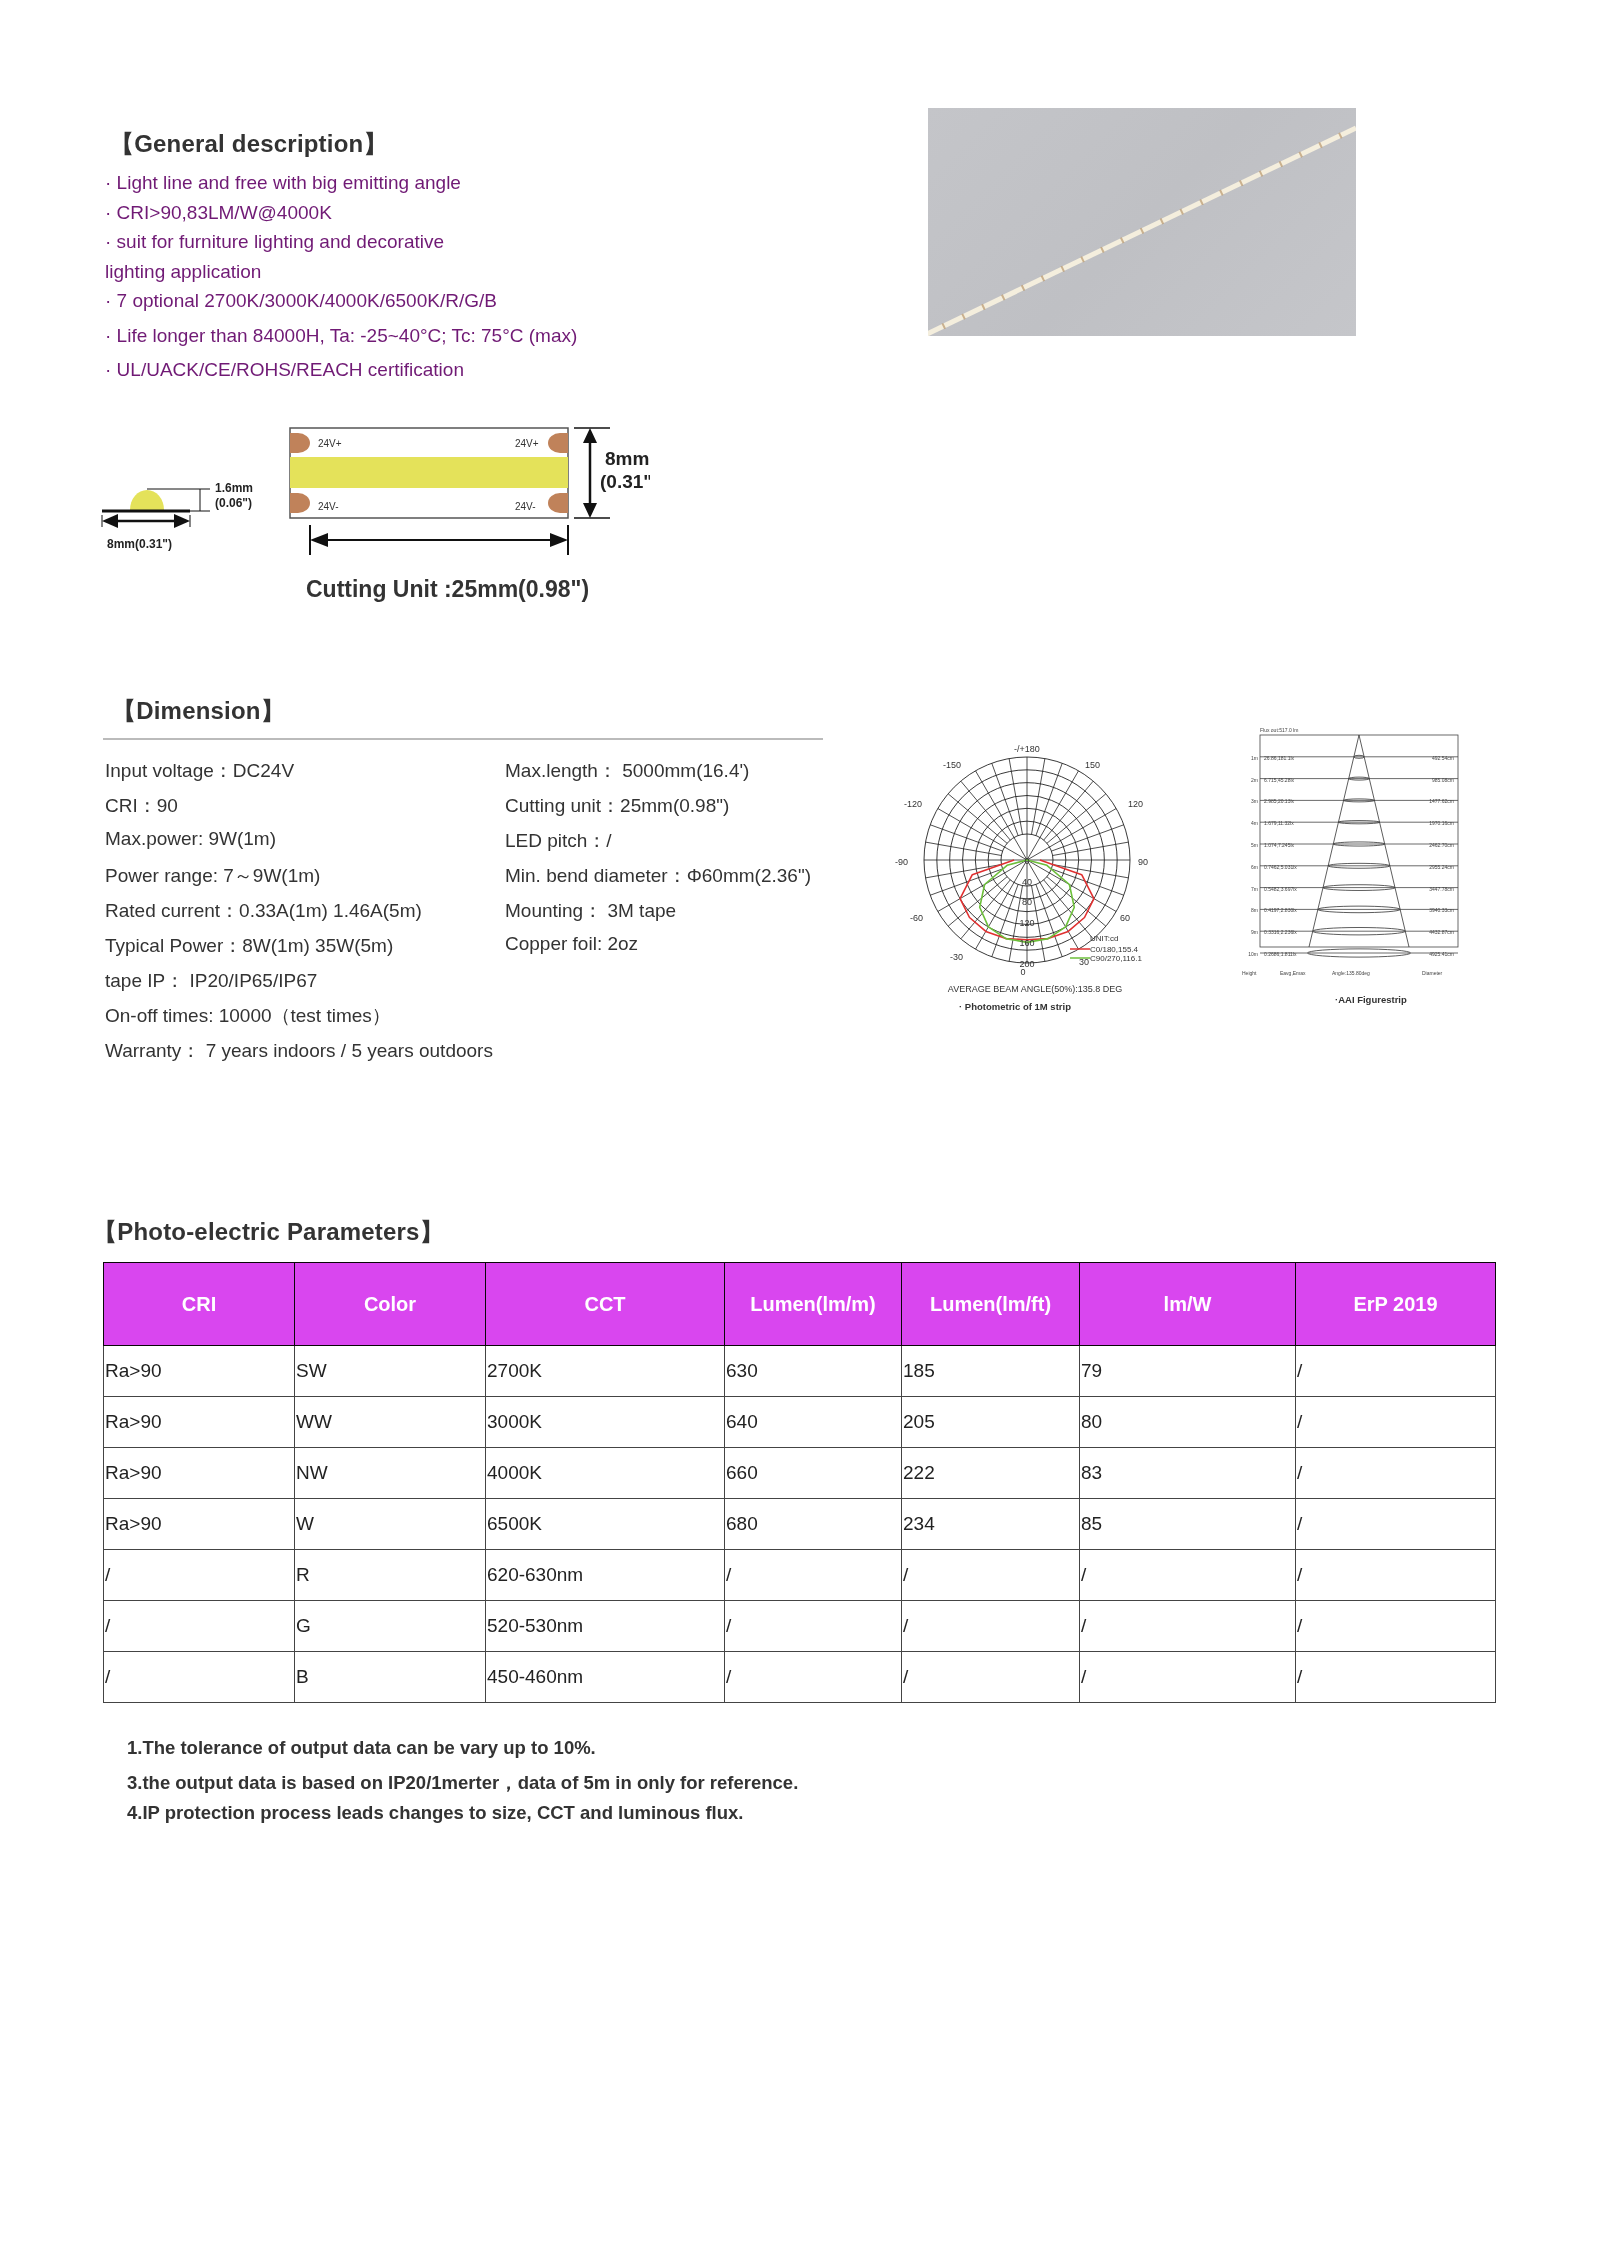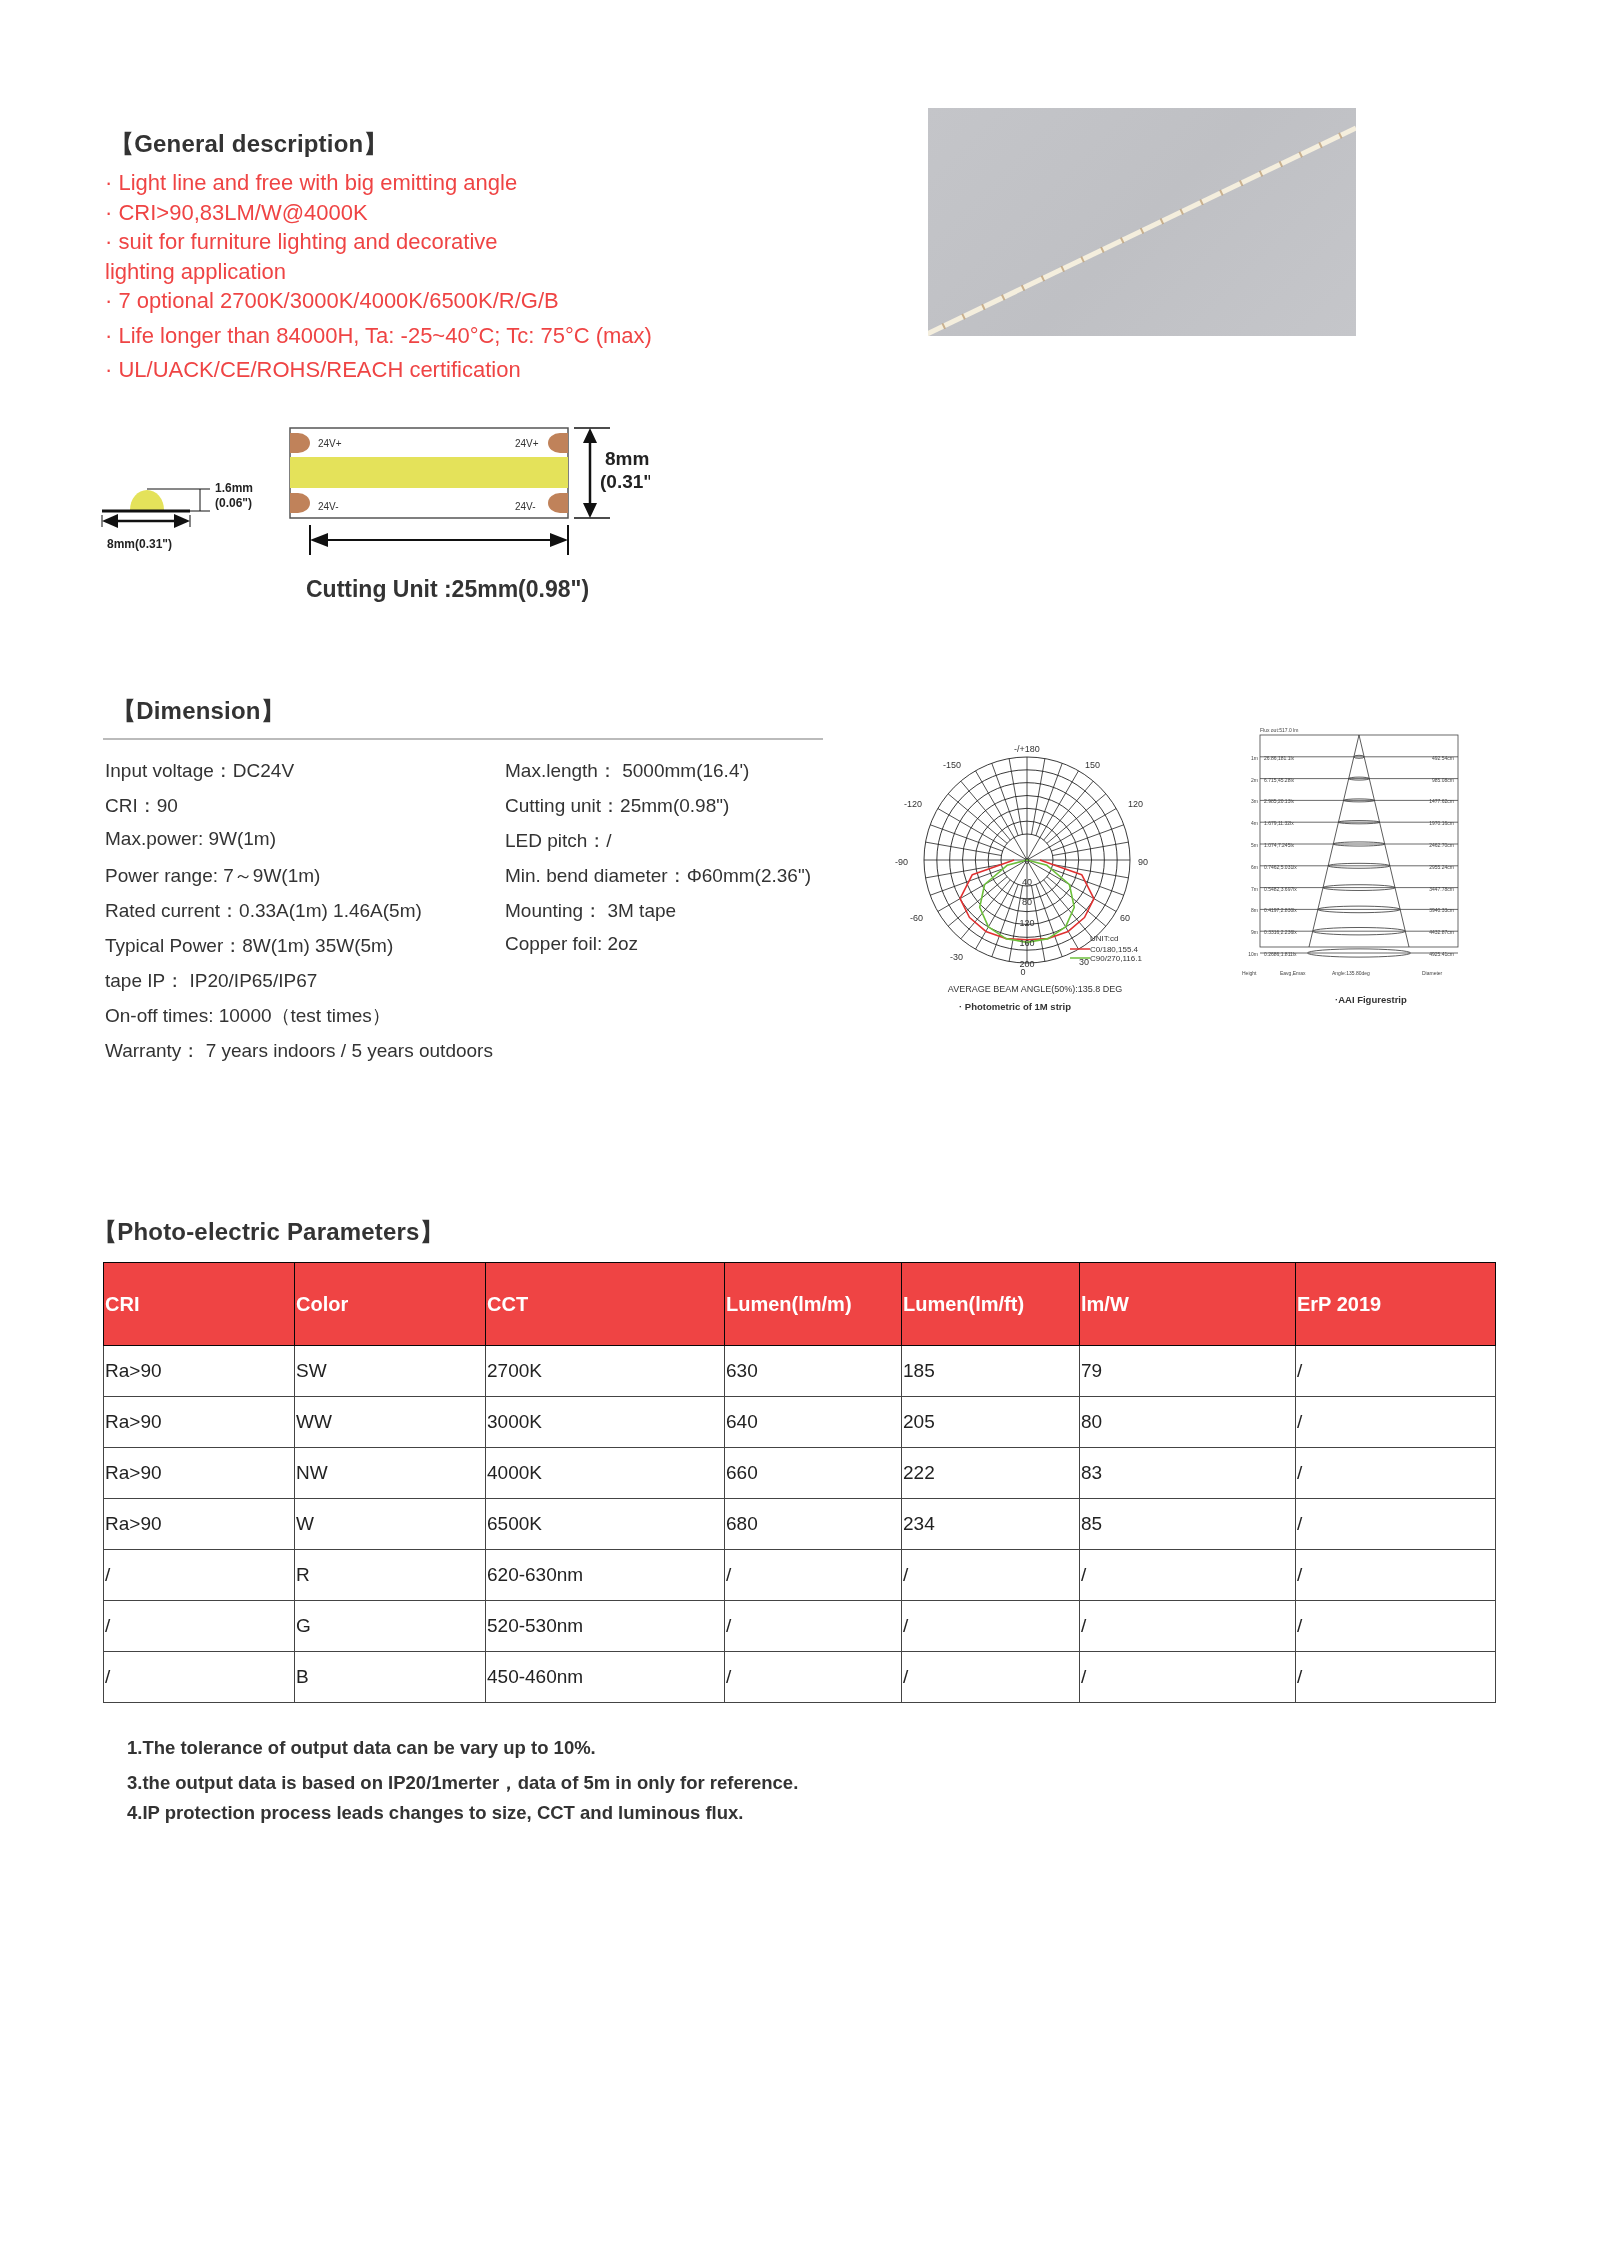--- a/index.html
+++ b/index.html
@@ -1,25 +1,25 @@
 <!DOCTYPE html>
 <html><head>
 <meta charset="utf-8">
 <style>
   html, body { margin:0; padding:0; background:#ffffff; }
   body { width:1600px; height:2263px; position:relative; overflow:hidden;
          font-family:"Liberation Sans", sans-serif; color:#333; }
   .abs { position:absolute; }
   .h-section { font-weight:bold; font-size:24px; color:#333; letter-spacing:0.2px; }
-  .gd-line { font-size:22px; color:#ef4444; line-height:29.5px; white-space:nowrap; }
+  .gd-line { font-size:19px; color:#701a75; line-height:29.5px; white-space:nowrap; }
   .dim-line { font-size:19px; color:#333; white-space:nowrap; }
   .product-photo { background:linear-gradient(135deg,#c4c5c9 0%,#bfc0c4 50%,#c5c6ca 100%); }
   .strip-diagram text { font-family:"Liberation Sans", sans-serif; }
   table.pe { border-collapse:collapse; position:absolute; left:103px; top:1262px; width:1392px; table-layout:fixed; }
-  table.pe th { background:#ef4444; color:#fff; font-weight:bold; font-size:20px; height:80px; text-align:left; border:1px solid #0a0608; }
+  table.pe th { background:#d946ef; color:#fff; font-weight:bold; font-size:20px; height:80px; text-align:center; border:1px solid #0a0608; }
   table.pe td { border:1.5px solid #444; height:48px; text-align:left; font-size:19px; color:#222; }
   .note { font-size:18.5px; color:#333; white-space:nowrap; }
 </style>
 </head>
 <body>
 
 <div class="abs h-section" style="left:110px; top:128px;">【General description】</div>
 <div class="abs" style="left:105px; top:168px;">
   <div class="gd-line">· Light line and free with big emitting angle</div>
   <div class="gd-line">· CRI&gt;90,83LM/W@4000K</div>

